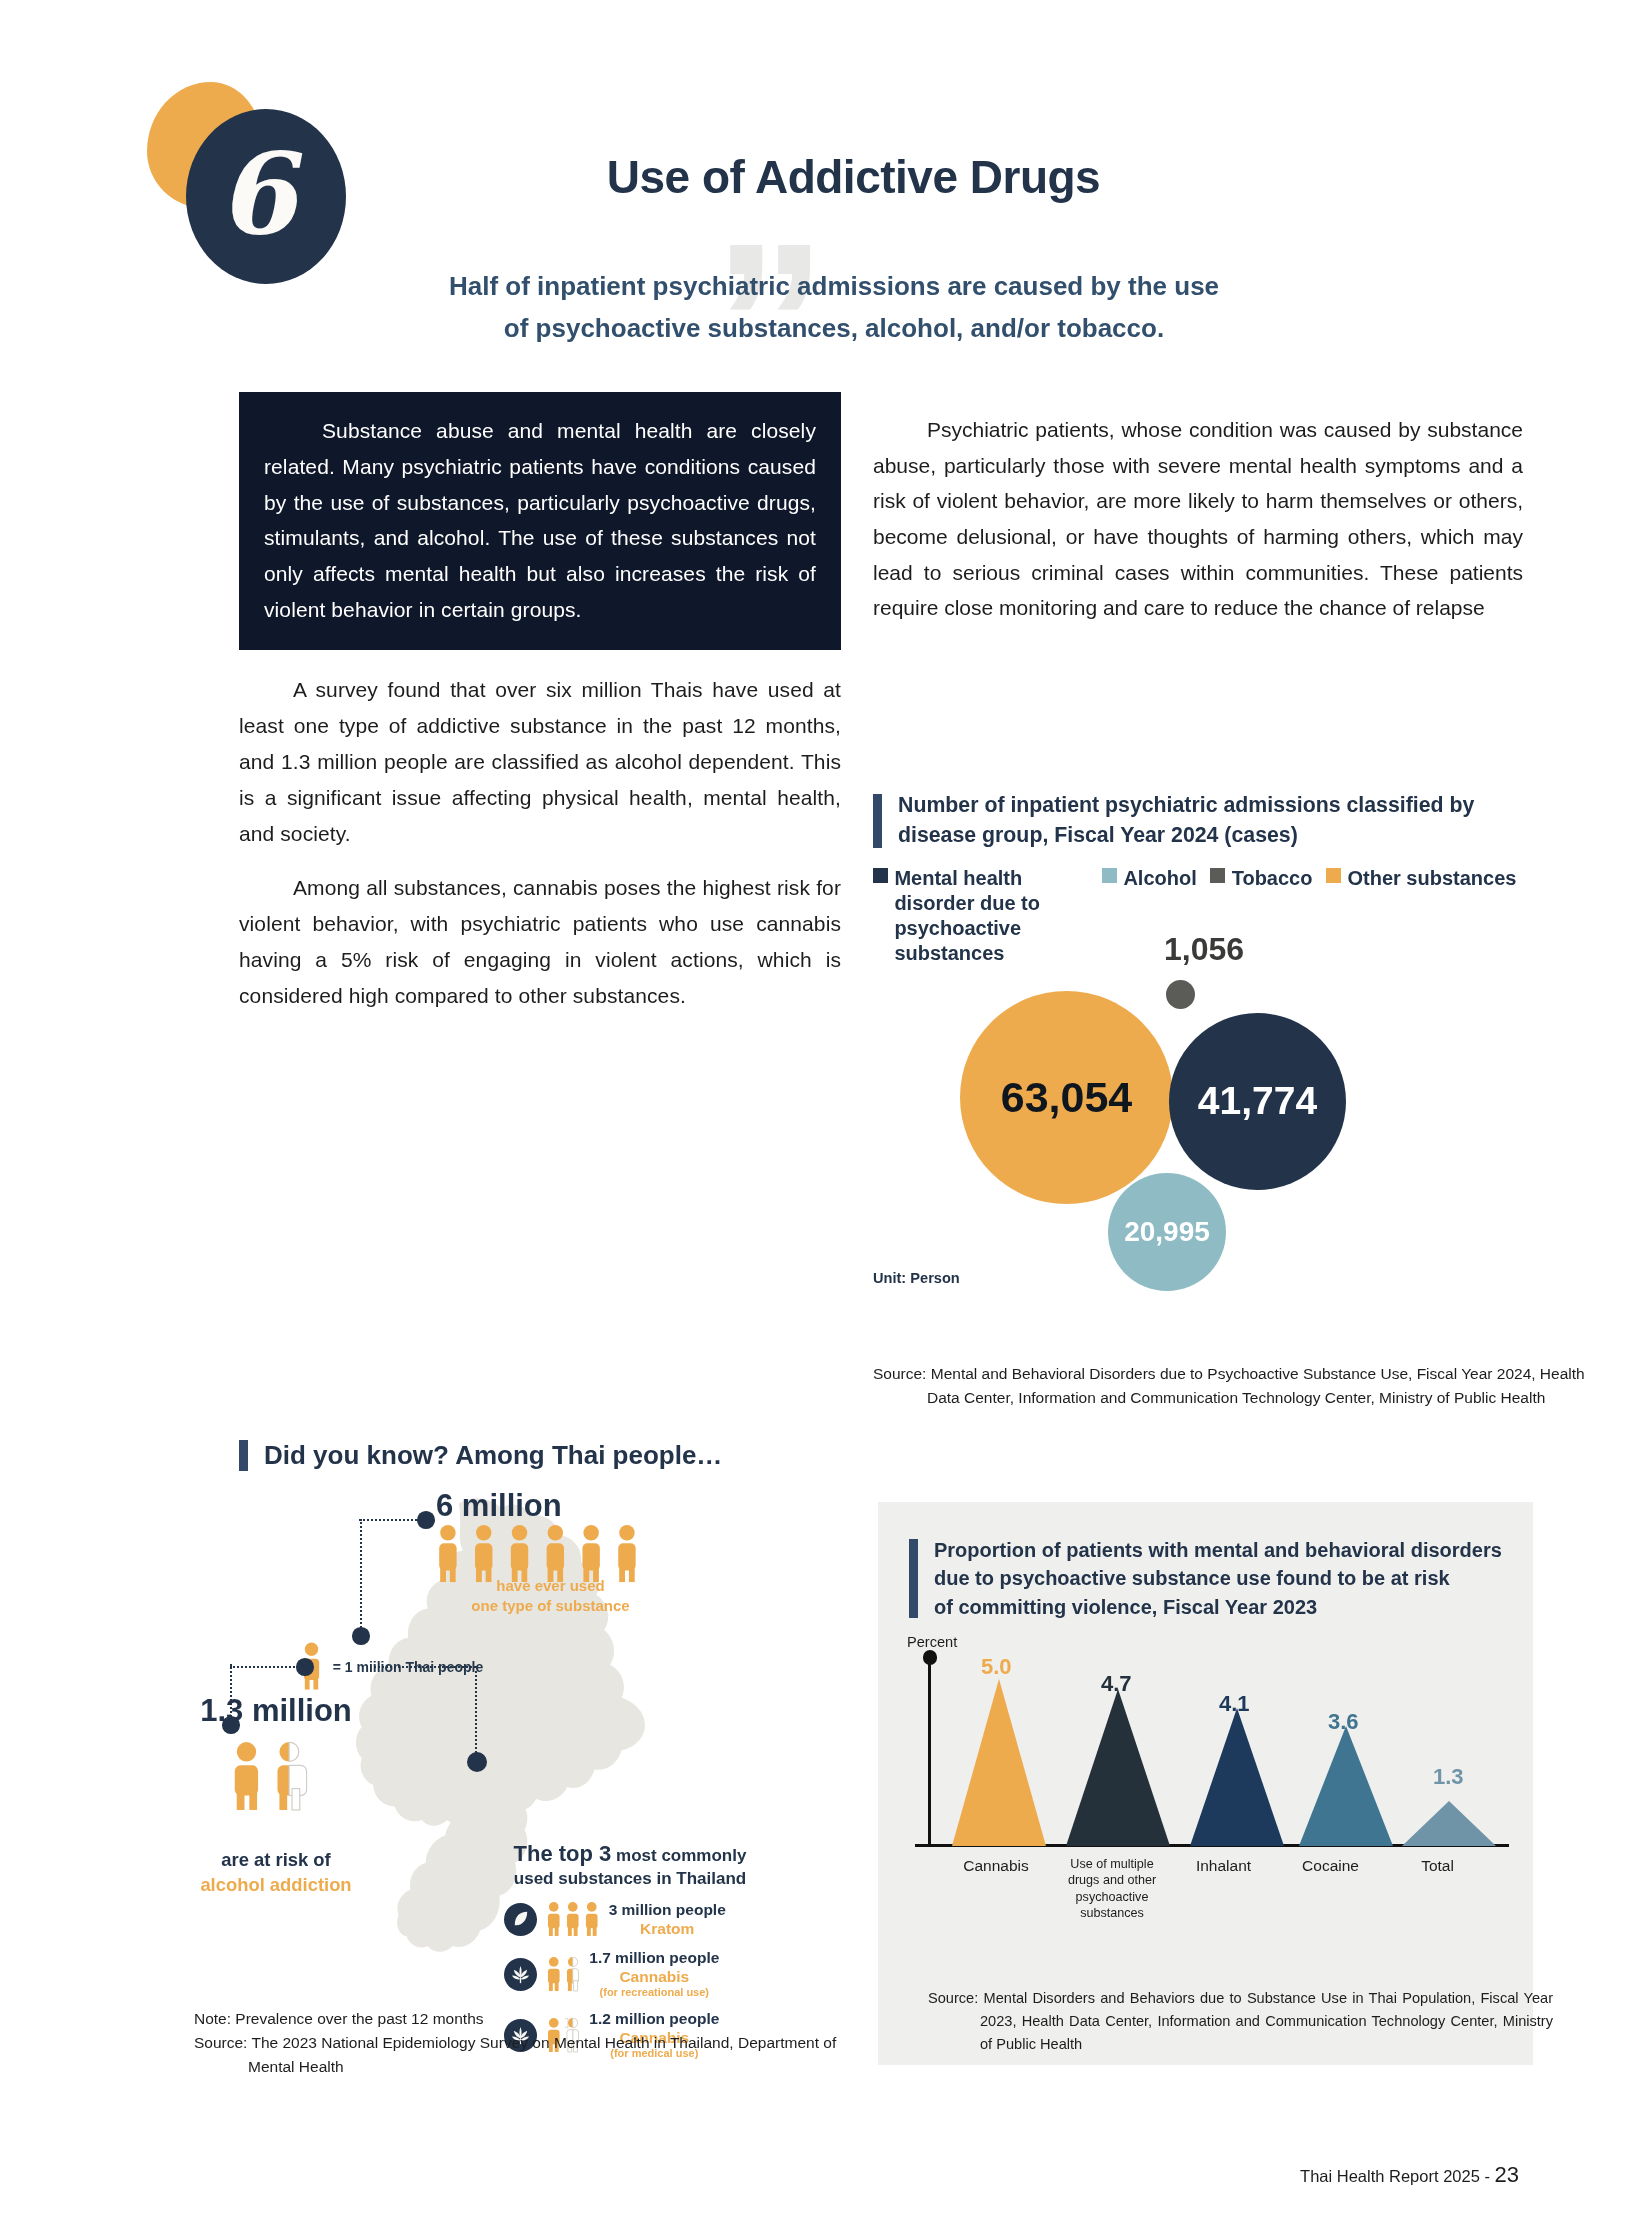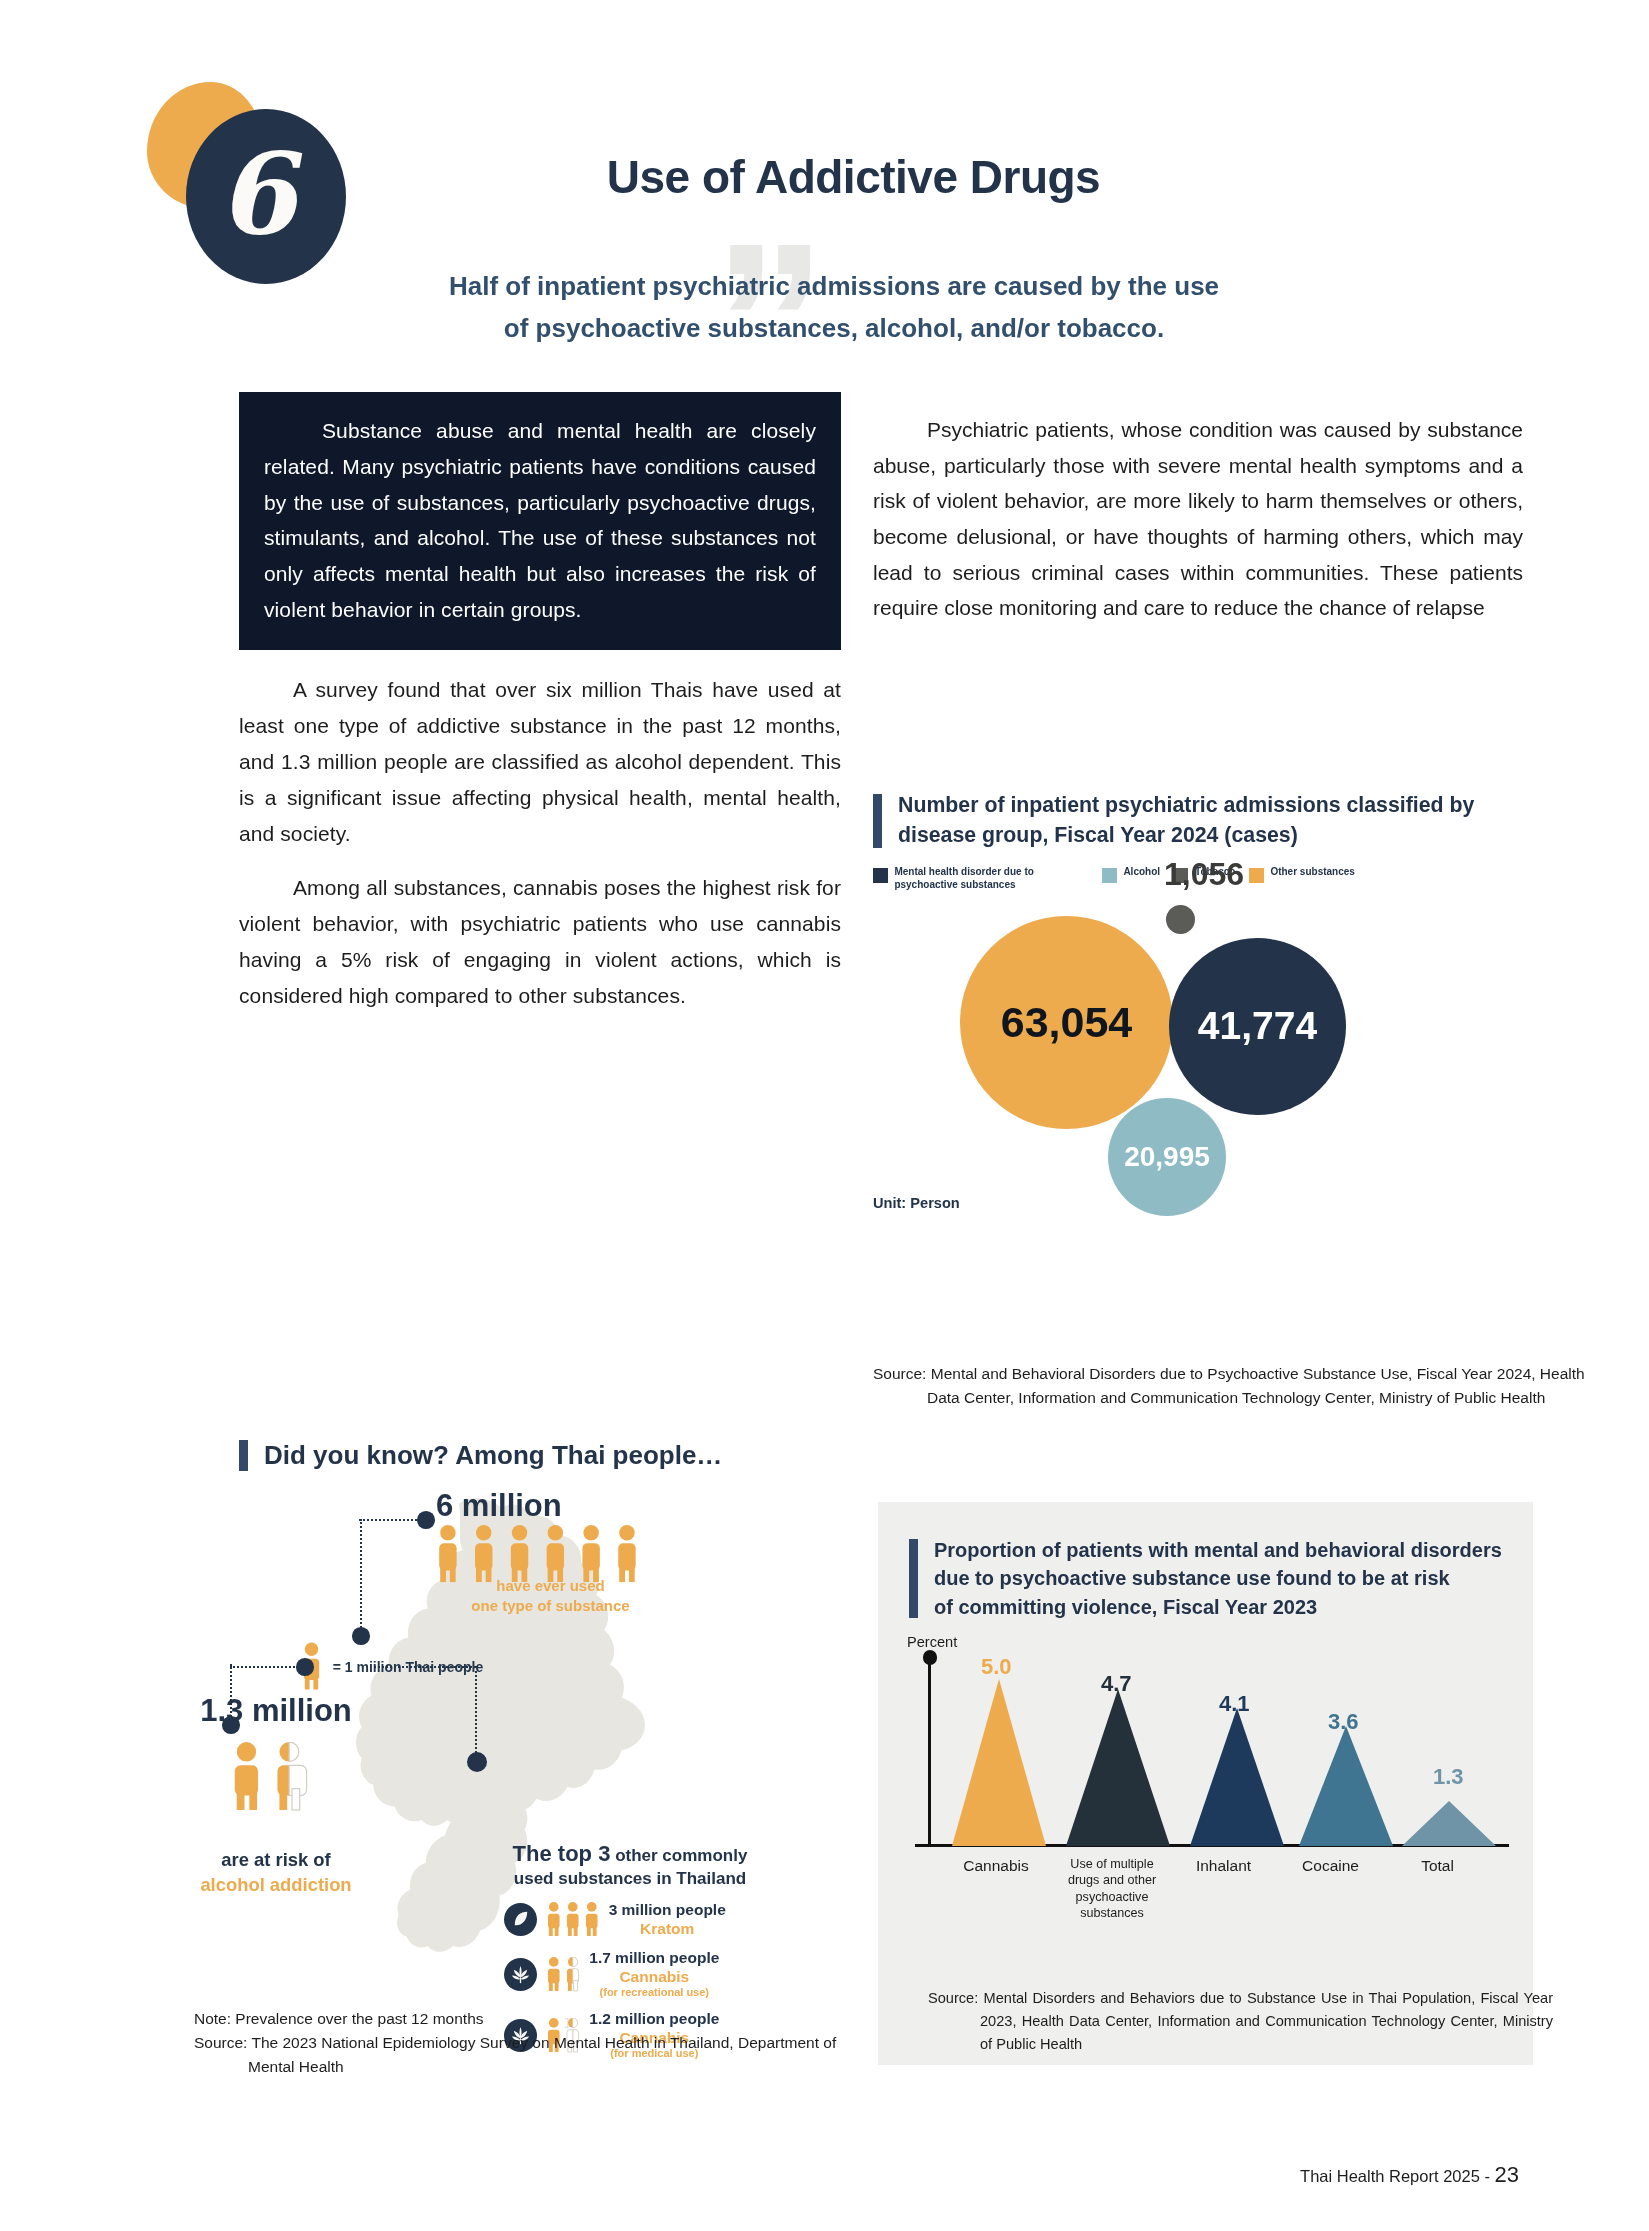--- a/index.html
+++ b/index.html
@@ -74,21 +74,21 @@
   .sec-head::before {
     content:""; position:absolute; left:0; top:2.9px; bottom:2.9px; width:8.7px;
     background:#32496a;
   }
   .sec-head .t { font-size:21.3px; font-weight:bold; color:#22334a; line-height:1.40; }
 
   
   .bubble-block { position:absolute; left:873px; top:791px; width:660px; }
   .bubble-legend {
     display:flex; align-items:flex-start; gap:13.6px;
-    margin-top:15.5px; font-size:10px; color:#22334a; font-weight:bold;
+    margin-top:15.5px; font-size:20px; color:#22334a; font-weight:bold;
     line-height:1.25;
   }
   .lg { display:flex; align-items:flex-start; gap:6.8px; }
   .sw { width:14.6px; height:14.6px; flex:0 0 auto; margin-top:1.9px; }
 
   .bubbles { position:relative; height:330px; margin-top:7.8px; }
   .bub { position:absolute; border-radius:50%; display:flex; align-items:center; justify-content:center; }
   .bub span { font-weight:bold; }
 
   .bub-other { left:87px;  top:17.5px;  width:213px; height:213px; background:#eeab4e; }
@@ -367,21 +367,21 @@
     <div class="m13-sub1">are at risk of</div>
     <div class="m13-sub2">alcohol addiction</div>
 
     <div class="dline-h" style="left:190px; top:186px; width:102px;"></div>
     <div class="dline-v" style="left:291px; top:186px; height:87px;"></div>
     <div class="dot" style="left:283px; top:272px; width:20.4px; height:20.4px;"></div>
 
     <div class="top3">
       <div class="top3-h">
         <span class="big">The top 3</span>
-        <span>other commonly</span>
+        <span>most commonly</span>
         <div>used substances in Thailand</div>
       </div>
 
       <div class="top3-row">
         <span class="substance-icon">
           <svg width="23" height="23" viewBox="0 0 24 24">
               <path d="M6 18 C6 8 12 4 19 4 C19 12 14 19 6 18 Z" fill="#f7f6f2"></path>
             </svg>
         </span>
         <span class="top3-ppl">

